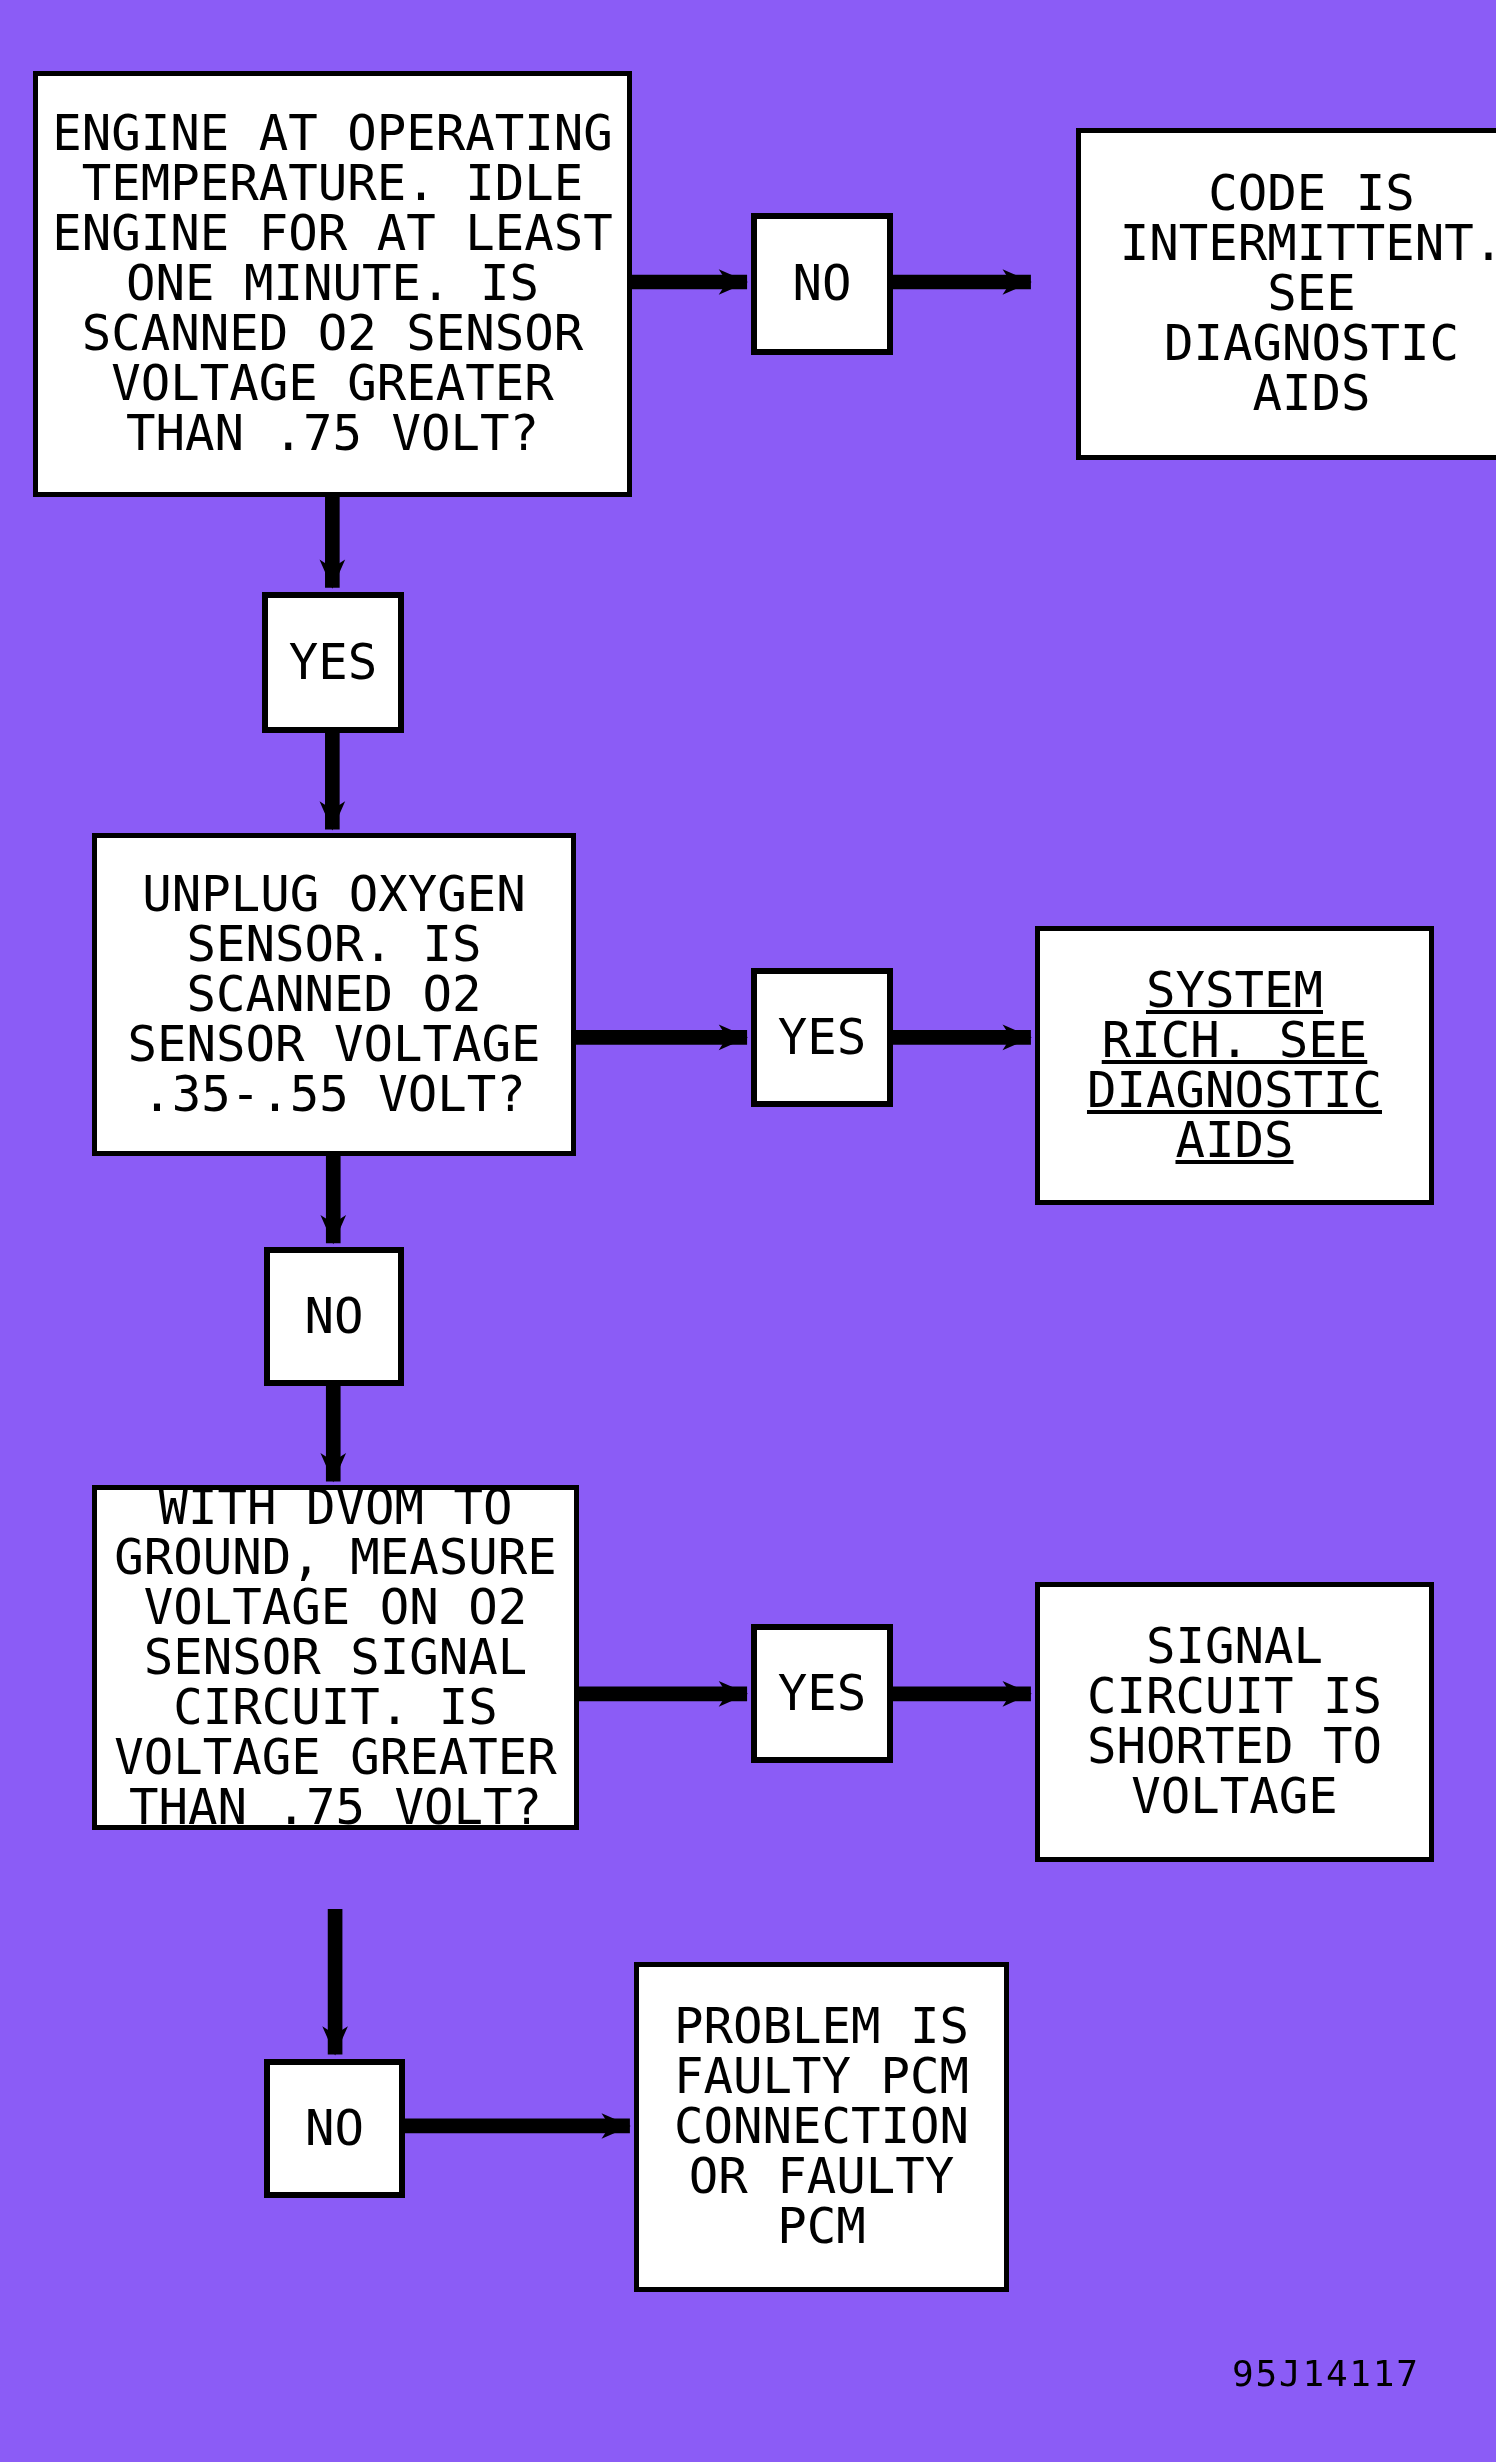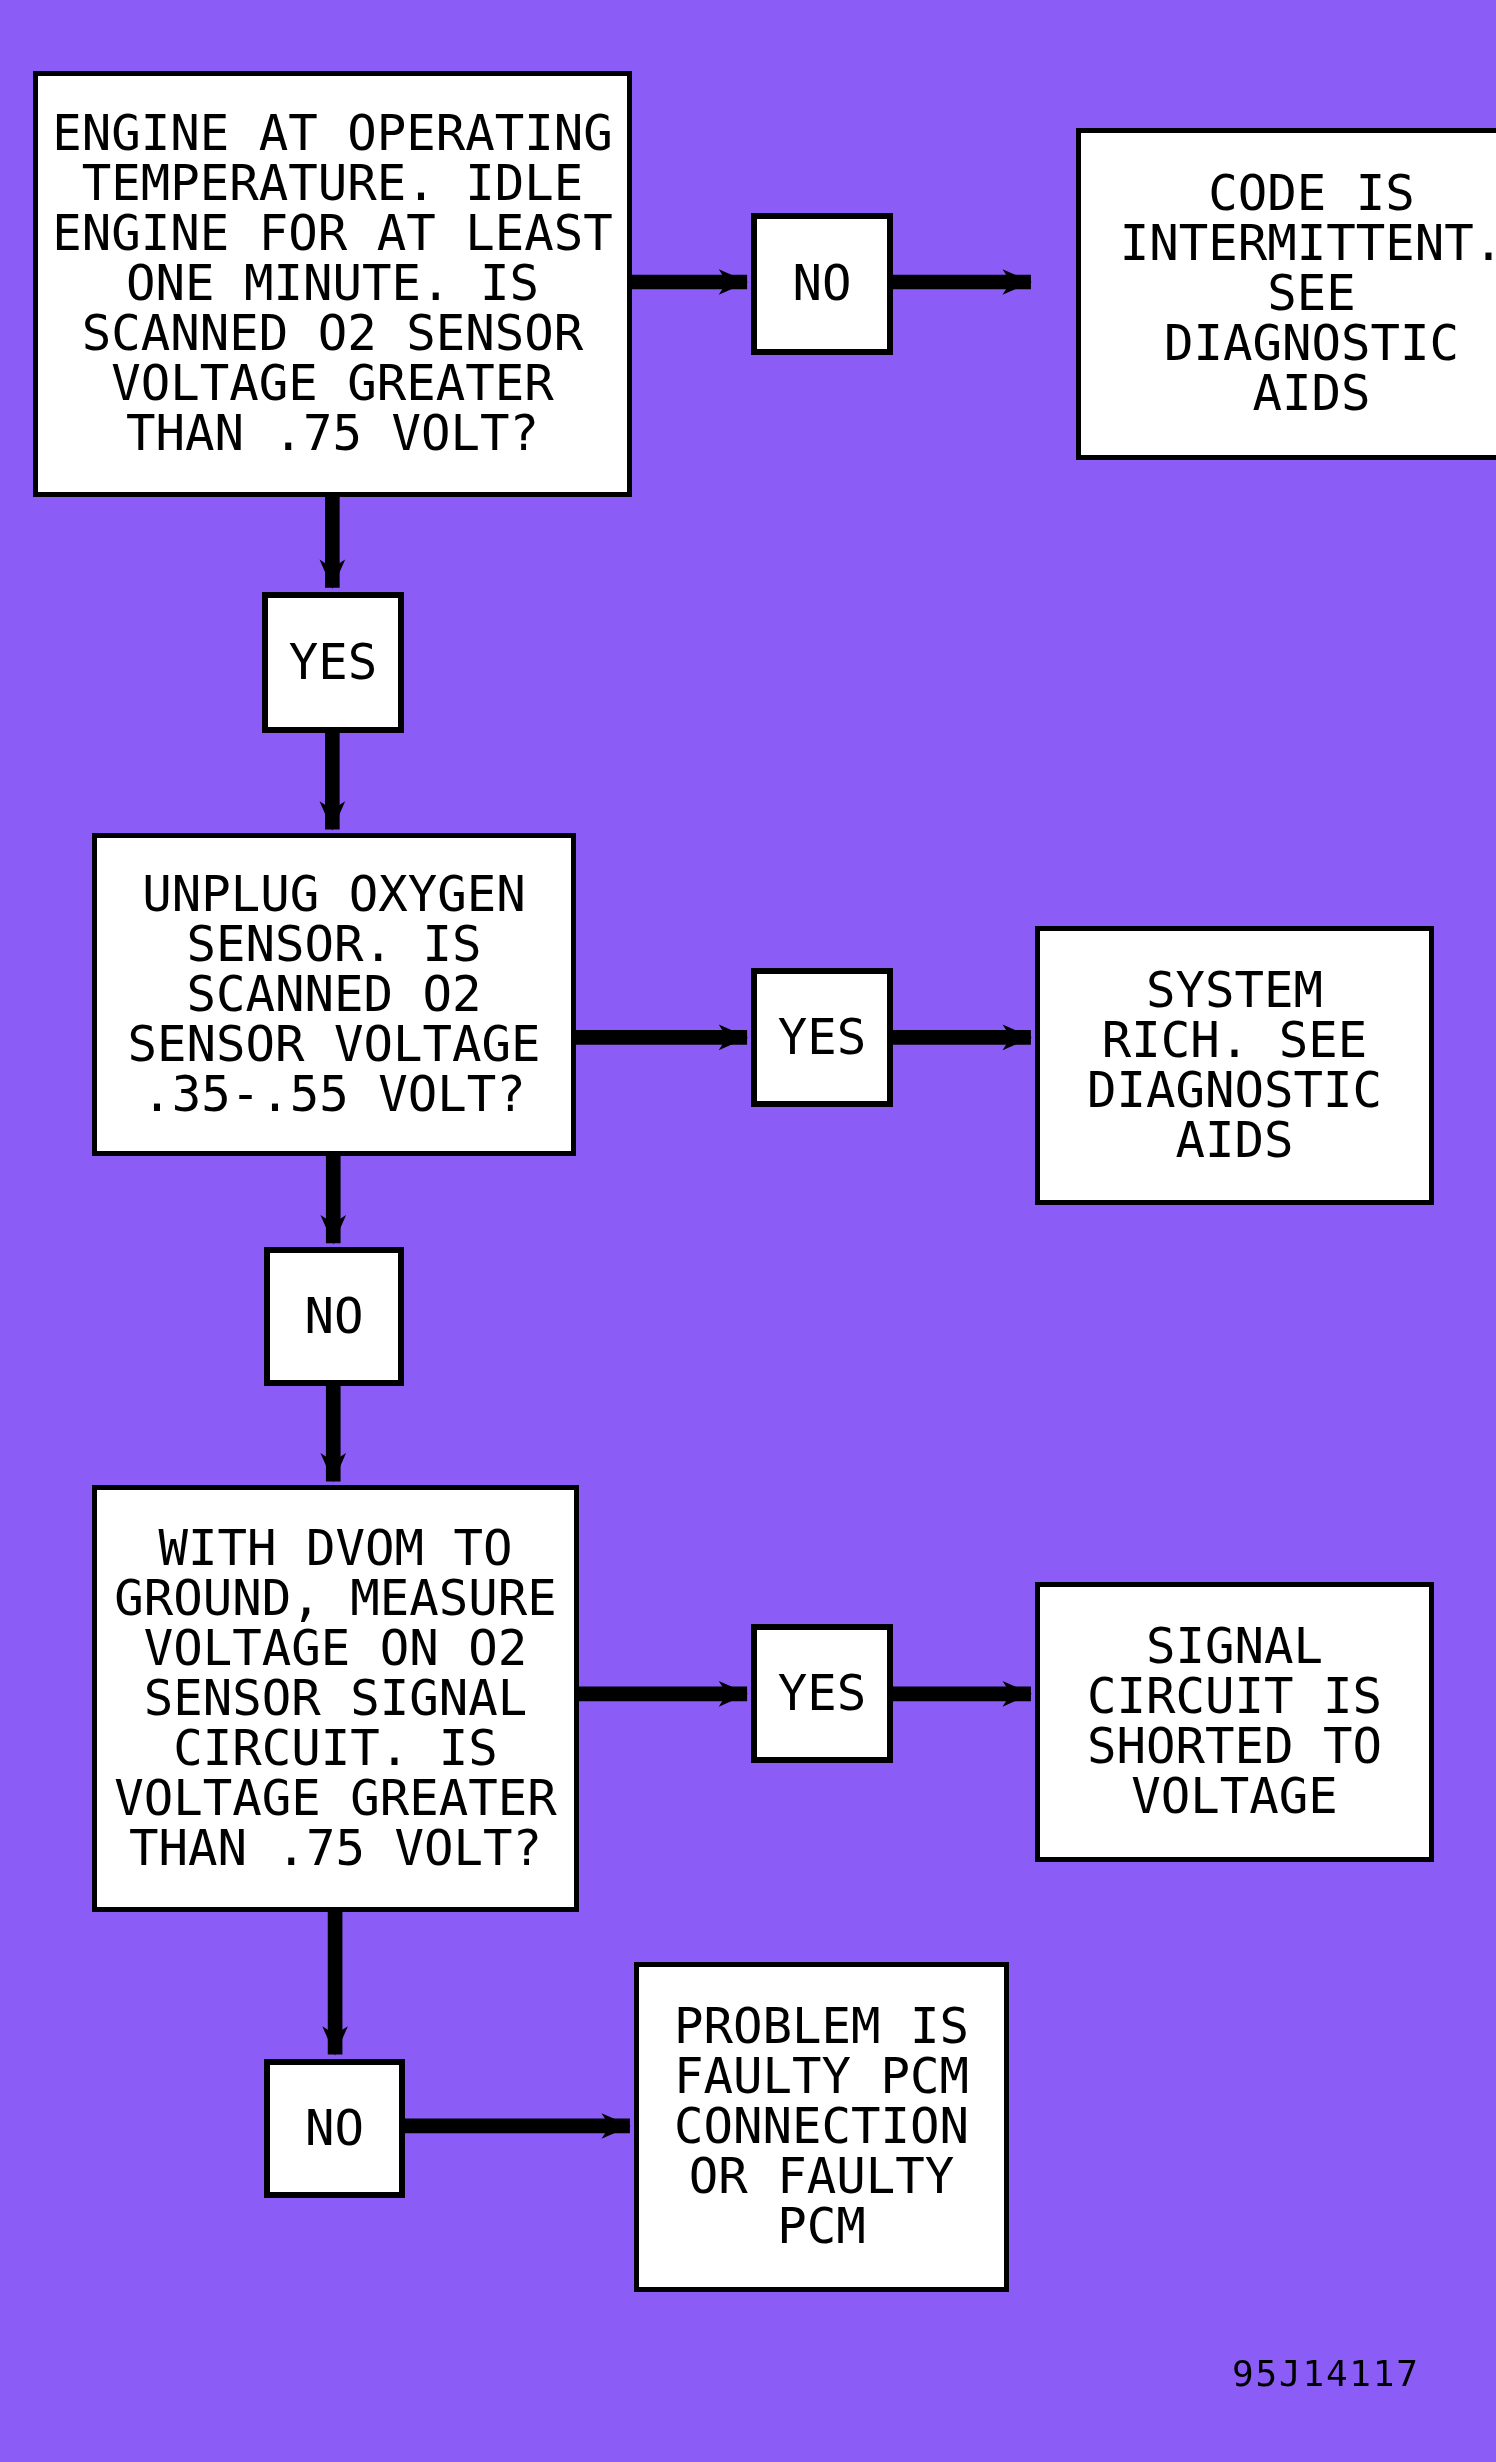--- a/index.html
+++ b/index.html
@@ -39,33 +39,33 @@
     font-size: 49px;
     line-height: 50px;
     letter-spacing: 0px;
   }
   .qbox, .rbox { border: 5.5px solid #000000; }
   .lblbox     { border: 6.4px solid #000000; }
 
   
   .q1 { left: 33px;  top: 71px;   width: 599px; height: 426px; }
   .q2 { left: 92px; top: 833px;  width: 484px; height: 323px; justify-content: center; }
-  .q3 { left: 92px; top: 1485px; width: 487px; height: 427px; }
+  .q3 { left: 92px; top: 1485px; width: 487px; height: 345px; }
 
   
   .no1  { left: 751px; top: 213px;  width: 142px; height: 142px; }
   .yes1 { left: 262px; top: 592px;  width: 142px; height: 141px; }
   .yes2 { left: 751px; top: 968px; width: 142px; height: 139px; }
   .no2  { left: 264px; top: 1247px; width: 140px; height: 139px; }
   .yes3 { left: 751px; top: 1624px; width: 142px; height: 139px; }
   .no3  { left: 264px; top: 2059px; width: 141px; height: 139px; }
 
   
   .r1 { left: 1035px; top: 128px;  width: 471px; height: 332px; margin-left: 41px; }
-  .r2 { left: 1035px; top: 926px; width: 399px; height: 279px; }
+  .r2 { left: 1035px; top: 926px; width: 399px; height: 279px; text-decoration: underline; }
   .r3 { left: 1035px; top: 1582px; width: 399px; height: 280px; }
   .r4 { left: 634px;  top: 1962px; width: 375px; height: 330px; }
 
   .caption {
     position: absolute;
     left: 1232px;
     top: 2350px;
     font-size: 36px;
     line-height: 48px;
     letter-spacing: 1.8px;

